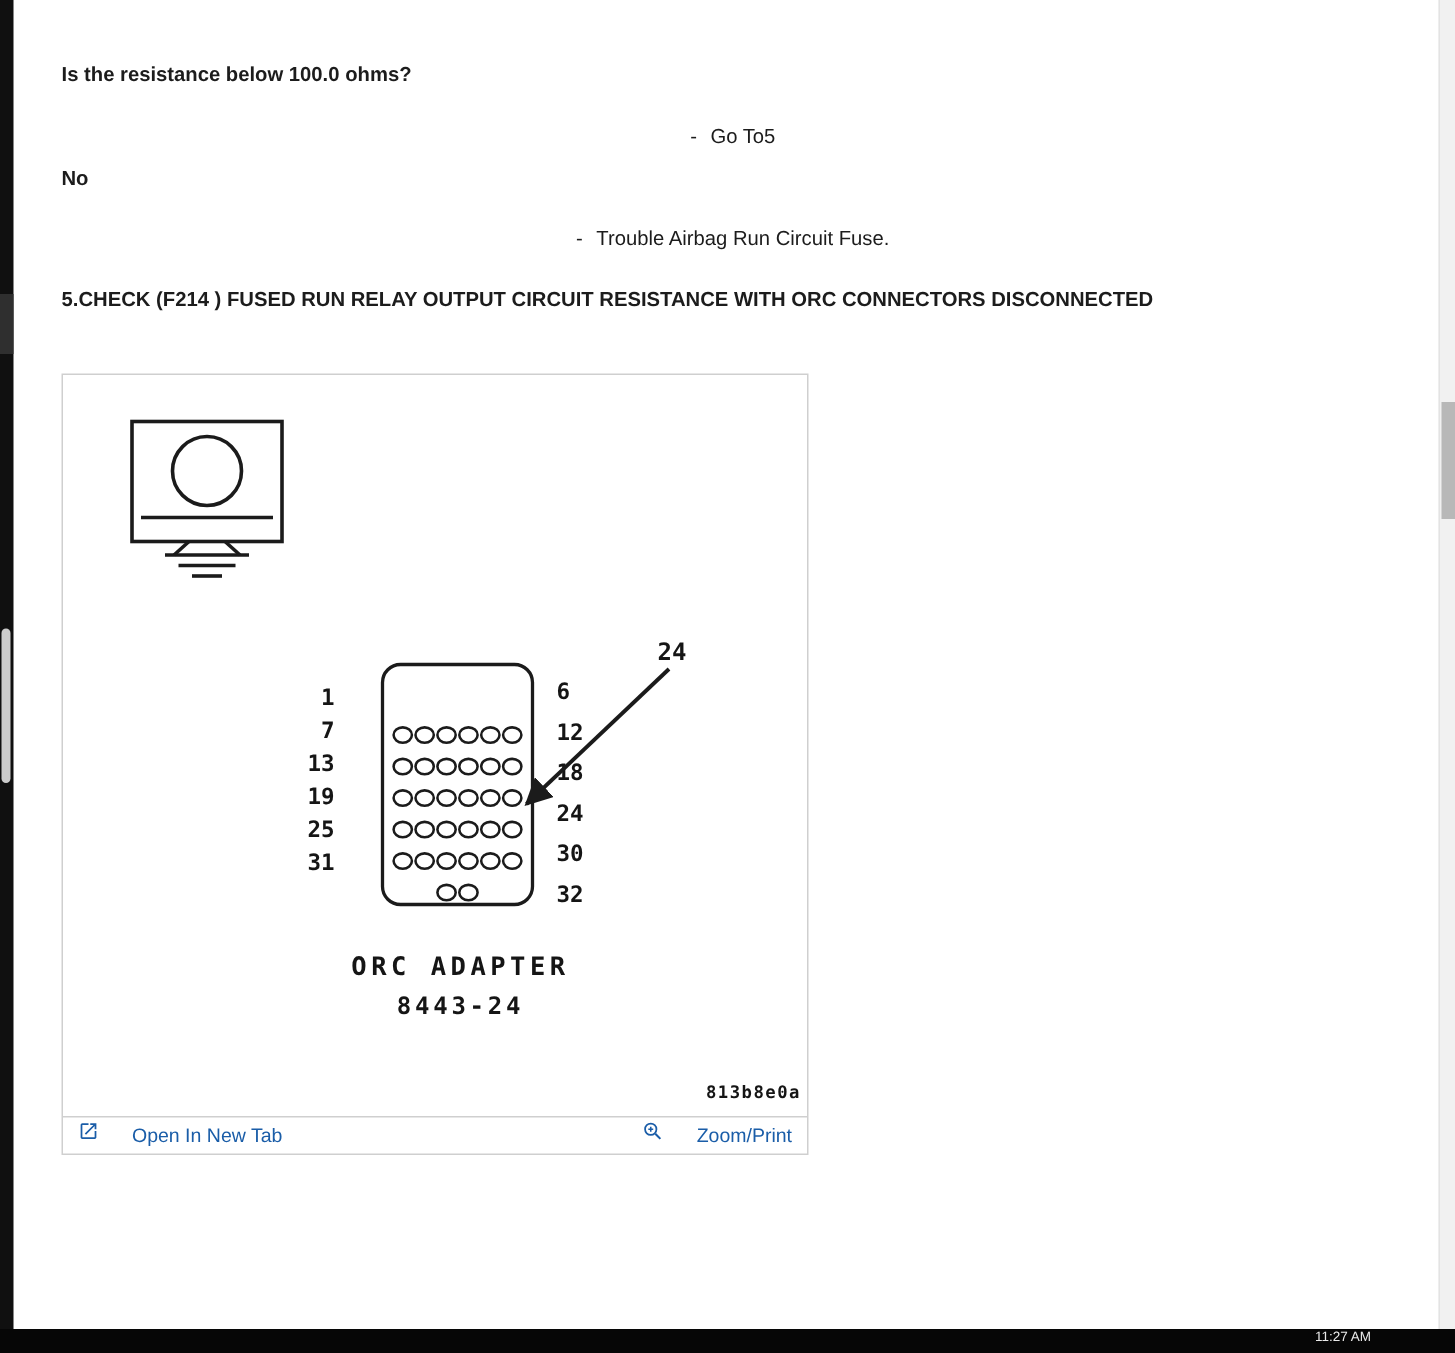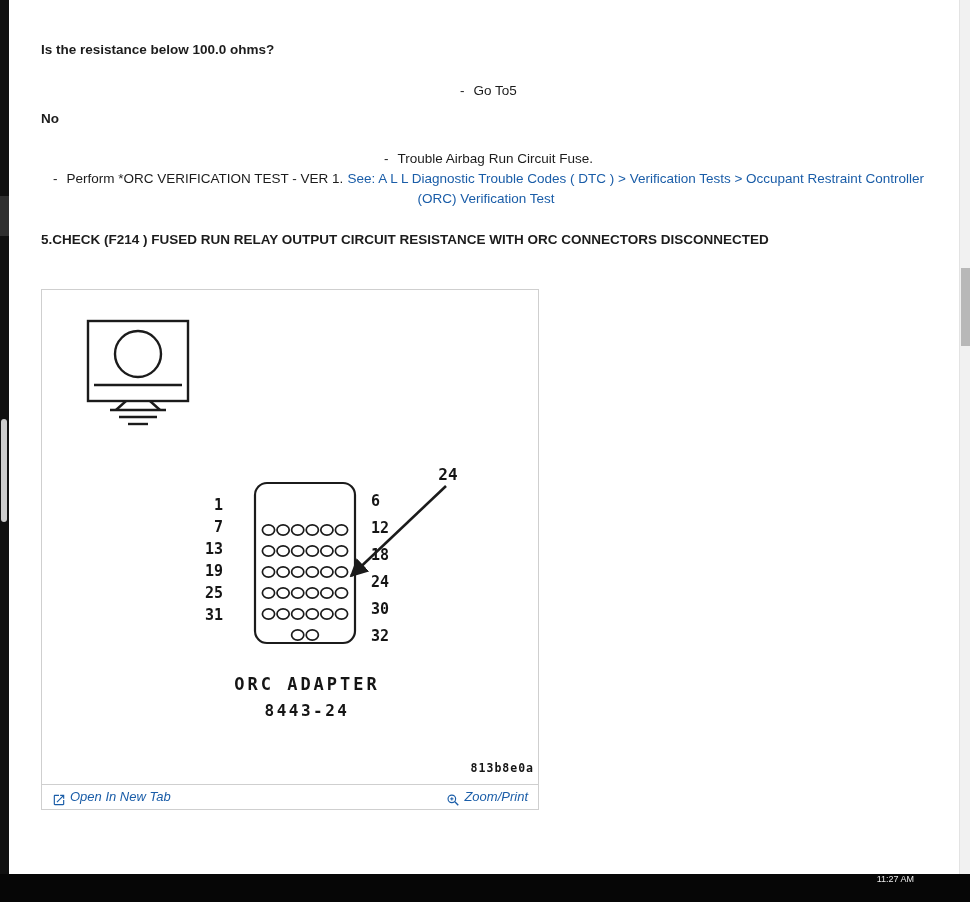--- a/index.html
+++ b/index.html
@@ -31,25 +31,25 @@
   .mt21 { margin-top: 21px; }
   .mt20 { margin-top: 20px; }
   .link { color: #1a5da8; text-decoration: none; cursor: pointer; }
   .inline-link { margin-left: 4px; }
   .step-heading { margin-top: 21px; font-weight: 700; }
 
   
   .figure { margin-top: 39px; width: 498px; border: 1px solid #cfcfcf; background: #fff; }
   .figure-body { width: 496px; height: 494px; }
   .figure-footer { height: 25px; border-top: 1px solid #cfcfcf; display: flex; justify-content: space-between; align-items: center; padding: 0 10px; }
-  .fig-link { color: #1a5da8; font-size: 13px; display: flex; align-items: flex-end; gap: 4px; text-decoration: none; cursor: pointer; font-style: italic; }
+  .fig-link { color: #1a5da8; font-size: 13px; display: flex; align-items: flex-start; gap: 22px; text-decoration: none; cursor: pointer; }
   .fig-link svg { display: block; }
 
   
-  .taskbar { position: absolute; left: 0; bottom: 0; width: 970px; height: 28px; background: #060606; z-index: 10; overflow: hidden; }
+  .taskbar { position: absolute; left: 0; bottom: 0; width: 970px; height: 16px; background: #060606; z-index: 10; overflow: hidden; }
   .clock { position: absolute; right: 56px; top: 0; color: #eaeaea; font-size: 9px; line-height: 11px; white-space: nowrap; }
 
   svg text { font-family: "DejaVu Sans Mono", monospace; fill: #151515; }
 </style>
 </head>
 <body>
 
 <div class="left-bar">
   <div class="left-thumb-upper"></div>
   <div class="left-thumb"></div>
@@ -63,21 +63,20 @@
 
   <div class="bold q">Is the resistance below 100.0 ohms?</div>
 
 
   <div class="item mt21"><span>Go To5</span></div>
 
   <div class="ans" style="margin-top:8px;">No</div>
 
   <div class="mt20">
     <div class="item"><span>Trouble Airbag Run Circuit Fuse.</span></div>
-    <div class="item"><span>Perform *ORC VERIFICATION TEST - VER 1.</span><a class="link inline-link">See: A L L Diagnostic Trouble Codes ( DTC ) &gt; Verification Tests &gt; Occupant Restraint Controller (ORC) Verification Test</a></div>
   </div>
 
   <div class="step-heading">5.CHECK (F214 ) FUSED RUN RELAY OUTPUT CIRCUIT RESISTANCE WITH ORC CONNECTORS DISCONNECTED</div>
 
   <div class="figure">
     <div class="figure-body">
       <svg width="496" height="494" viewBox="0 0 496 494">
         <defs>
           <ellipse id="pinshape" cx="0" cy="0" rx="6.1" ry="5.1" fill="#ffffff" stroke="#1b1b1b" stroke-width="1.7"></ellipse>
           <marker id="ah" viewBox="0 0 10 10" refX="9" refY="5" markerWidth="7" markerHeight="7" orient="auto-start-reverse">

